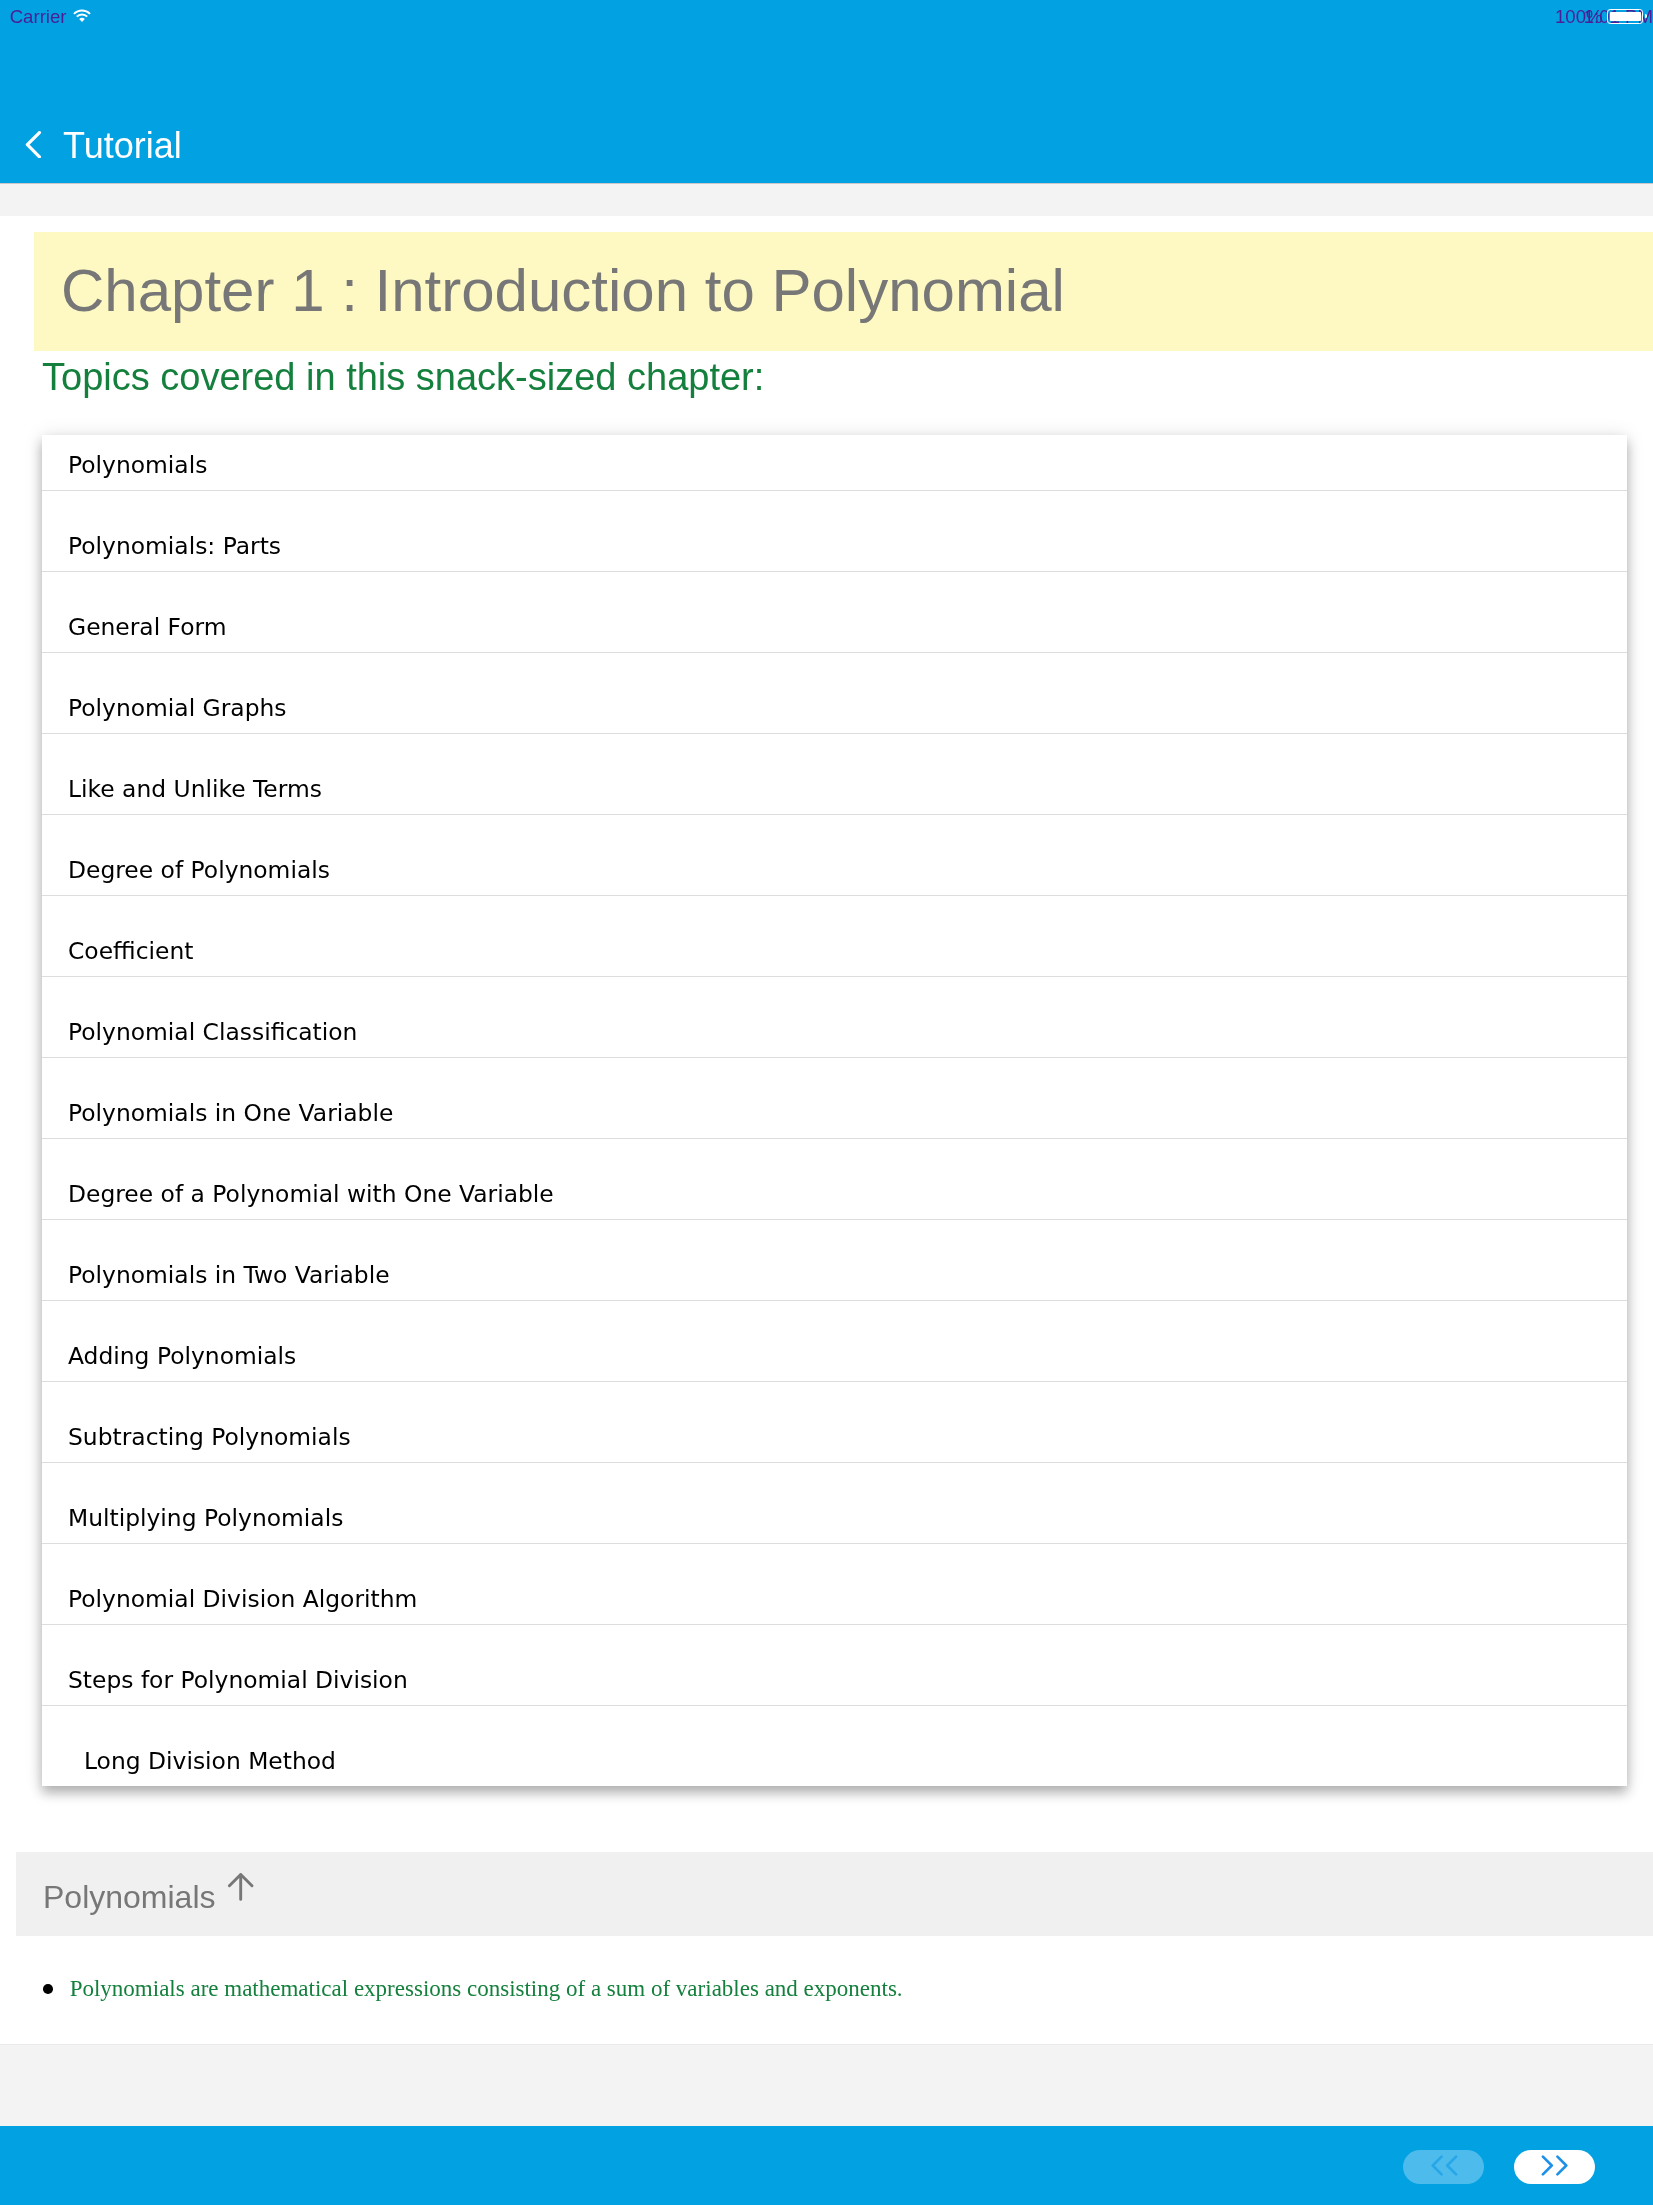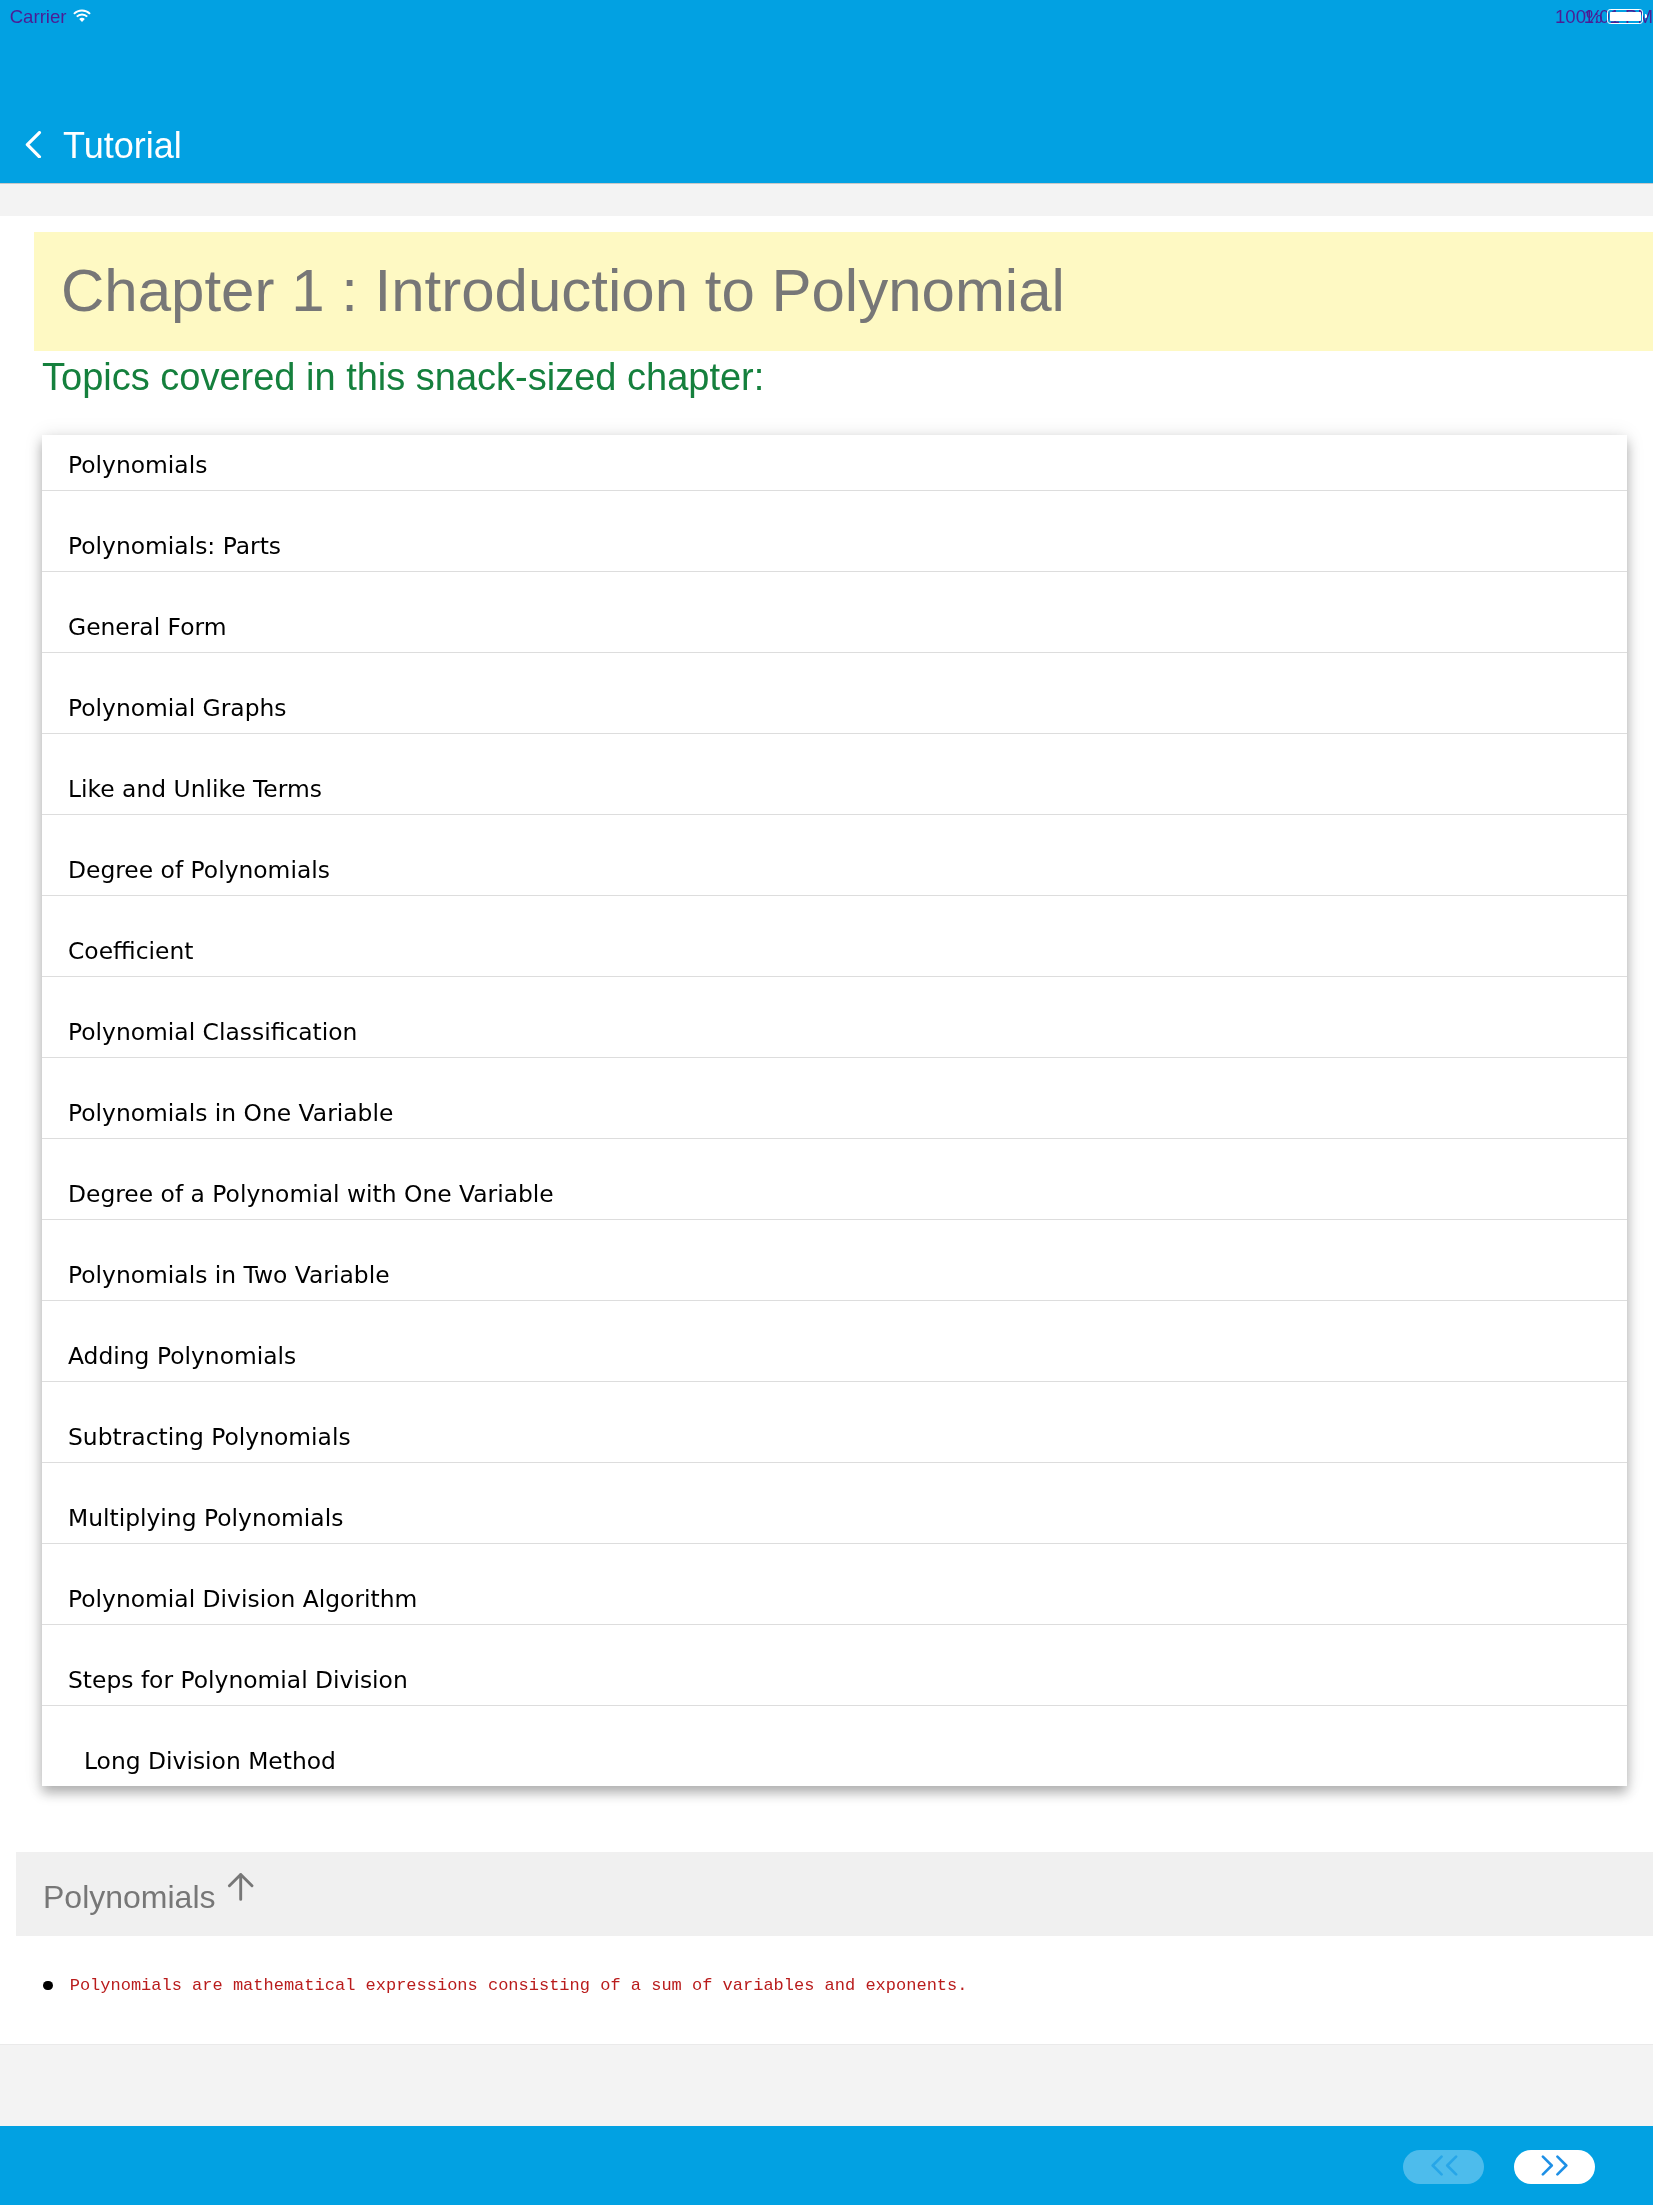--- a/index.html
+++ b/index.html
@@ -83,21 +83,21 @@
   .section-title {
     margin: 0 0 0 27px; font-family: "Liberation Sans", sans-serif; font-weight: normal; font-size: 32px; color: #777777;
     position: relative; top: 3.2px;
   }
   .section-up-icon { margin-left: 11.3px; position: relative; top: -6.5px; }
   .bullet-list {
     position: absolute; left: 0; top: 1760px; margin: 0; padding: 0; list-style: none;
   }
   .bullet-item { display: flex; align-items: center; }
   .bullet-dot { width: 9.7px; height: 9.7px; border-radius: 50%; background: #000; margin-left: 43px; margin-right: 17px; }
-  .bullet-text { font-family: Liberation Mono, monospace; font-size: 17px; color: #b91c1c; white-space: nowrap; }
+  .bullet-text { font-family: Liberation Serif, serif; font-size: 23px; color: #15803d; white-space: nowrap; }
   .bottom-strip {
     position: absolute; left: 0; top: 2044px; width: 1653px; height: 82px; background: #f3f3f3;
     border-top: 0.8px solid #eaeaea; box-sizing: border-box;
   }
   .footer {
     position: absolute; left: 0; top: 2126px; width: 1653px; height: 79px; background: #02a1e2;
   }
   .pager-button {
     position: absolute; top: 24px; width: 81px; height: 34px; border-radius: 17px;
     display: flex; align-items: center; justify-content: center; cursor: pointer;

